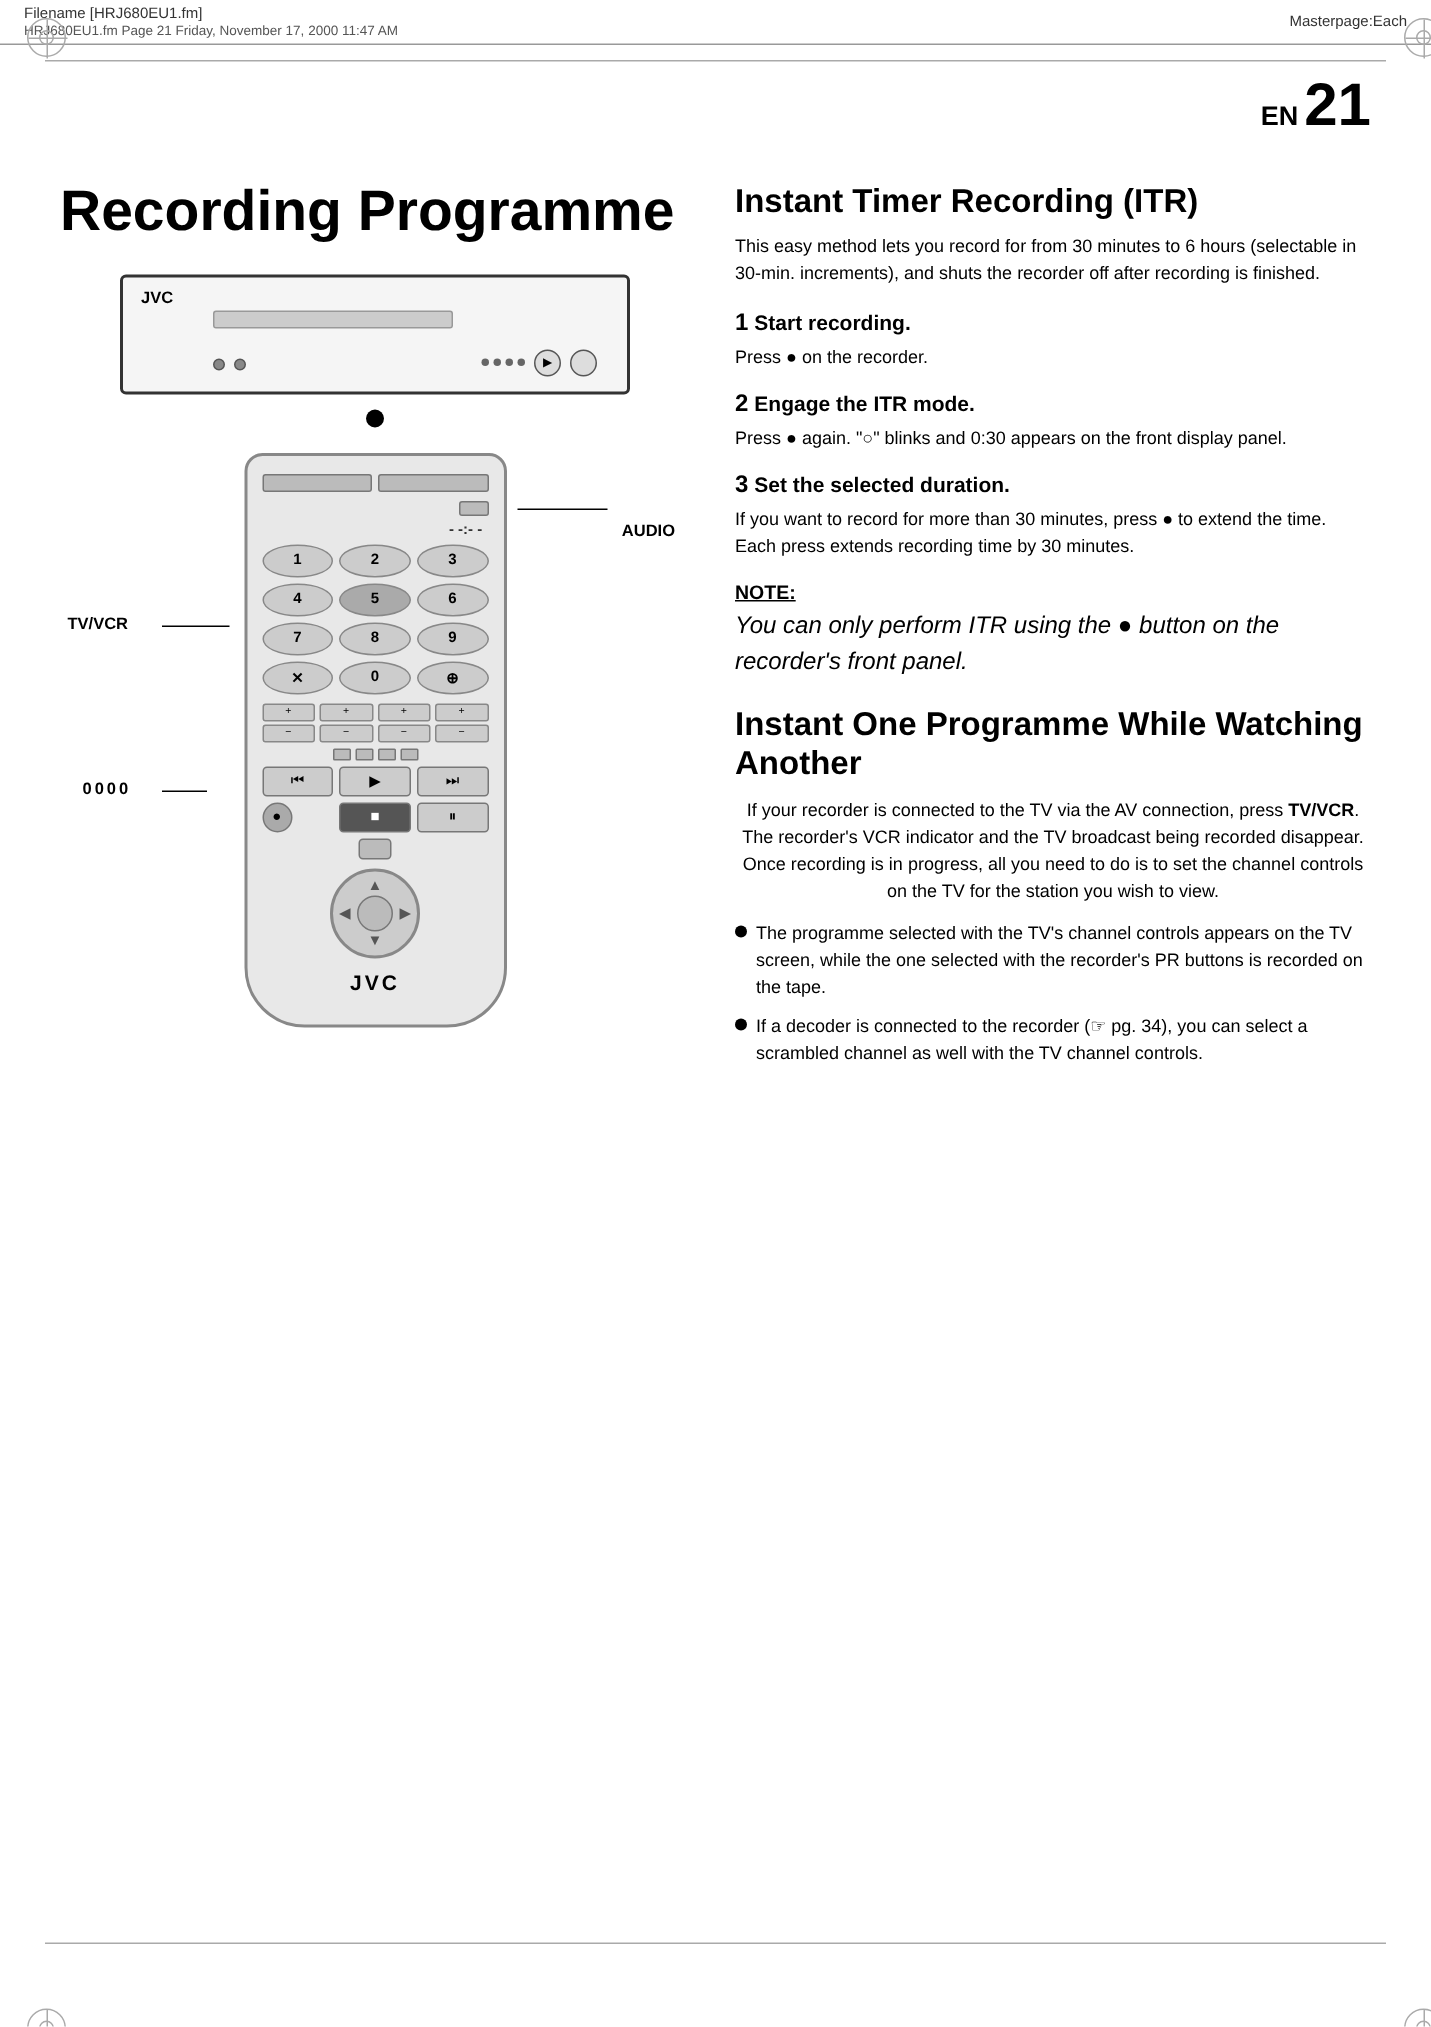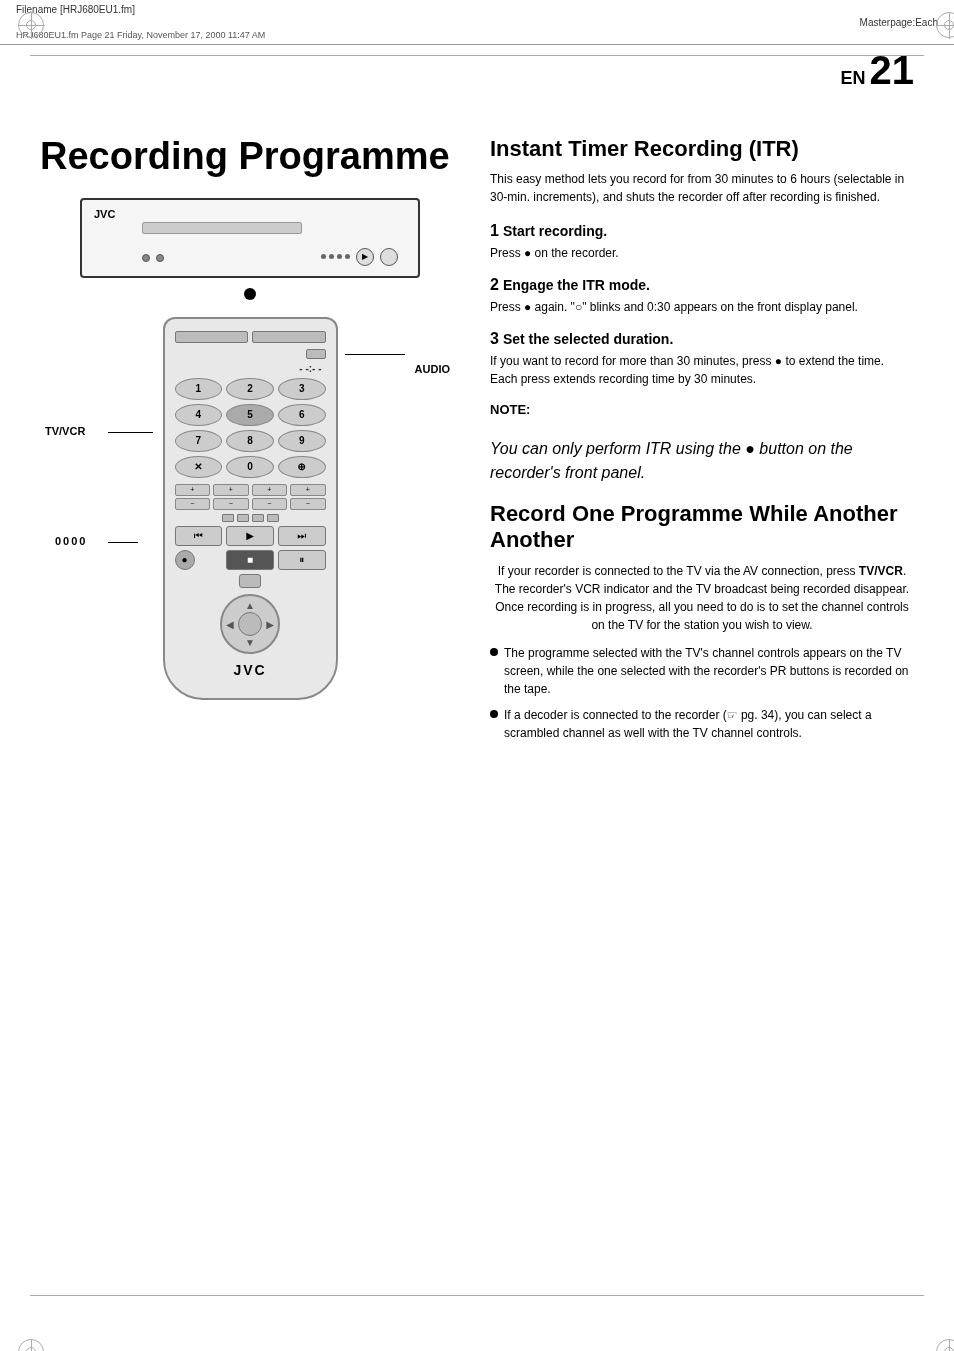--- a/index.html
+++ b/index.html
@@ -16,21 +16,21 @@
     
     .header {
       border-bottom: 1px solid #999;
       padding: 4px 16px;
       display: flex;
       align-items: center;
       justify-content: space-between;
       font-size: 10px;
       color: #333;
     }
-    .header-left { display: flex; flex-direction: column; gap: 15px; }
+    .header-left { display: flex; flex-direction: column; }
     .header-filename { font-size: 10px; }
     .header-subline { font-size: 9px; color: #555; }
     .header-right { font-size: 10px; }
 
     
     .page-number-area {
       position: absolute;
       top: 50px;
       right: 40px;
       font-size: 36px;
@@ -399,21 +399,22 @@
 
     .step-text {
       font-size: 12px;
       margin-bottom: 14px;
       line-height: 1.5;
     }
 
     .note-heading {
       font-size: 13px;
       font-weight: bold;
-      margin-bottom: 20px;
+      margin-bottom: 4px;
+      text-decoration: underline;
     }
 
     .note-text {
       font-size: 16px;
       font-style: italic;
       margin-bottom: 16px;
       line-height: 1.5;
     }
 
     .section-title2 {
@@ -660,21 +661,21 @@
 
     <div class="step-heading">
       <span class="step-number">3</span>
       <span class="bold">Set the selected duration.</span>
     </div>
     <p class="step-text">If you want to record for more than 30 minutes, press ● to extend the time. Each press extends recording time by 30 minutes.</p>
 
     <div class="note-heading">NOTE:</div>
     <p class="note-text">You can only perform ITR using the ● button on the recorder's front panel.</p>
 
-    <h2 class="section-title2">Record One Programme While Another Another</h2>
+    <h2 class="section-title2">Instant One Programme While Watching Another</h2>
 
     <p class="section-text">
       If your recorder is connected to the TV via the AV connection, press <span class="bold">TV/VCR</span>. The recorder's VCR indicator and the TV broadcast being recorded disappear. Once recording is in progress, all you need to do is to set the channel controls on the TV for the station you wish to view.
     </p>
 
     <div class="bullet-item">
       <div class="bullet-circle"></div>
       <span>The programme selected with the TV's channel controls appears on the TV screen, while the one selected with the recorder's PR buttons is recorded on the tape.</span>
     </div>
 

